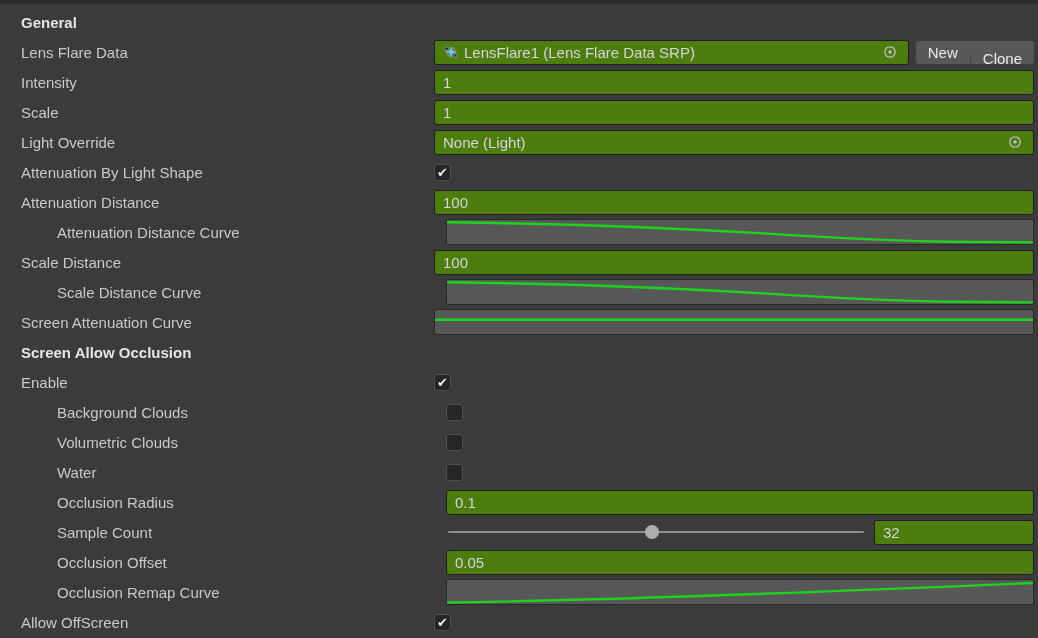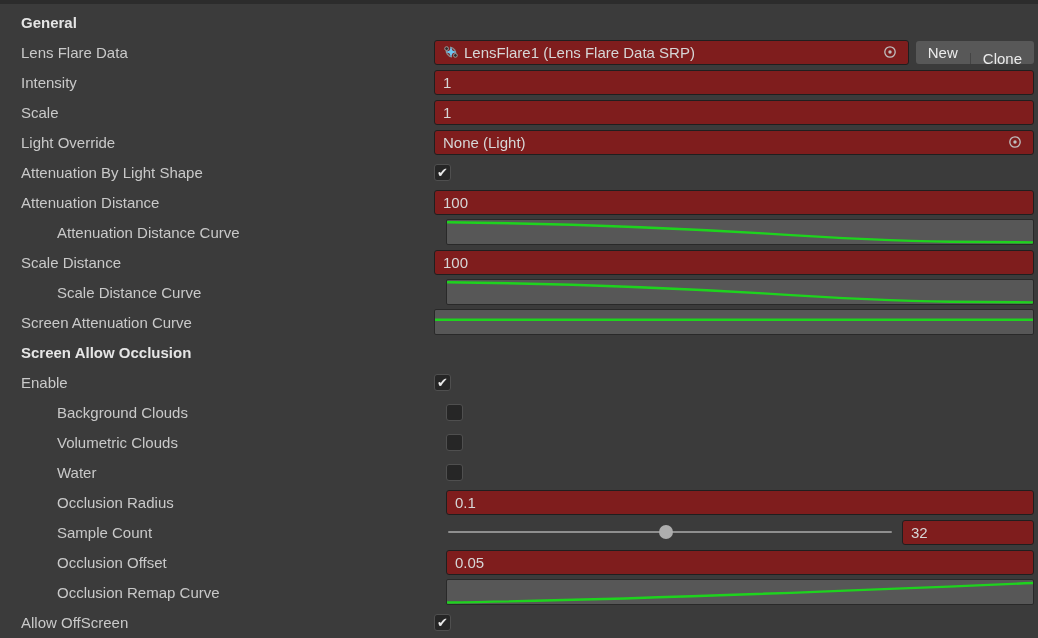--- a/index.html
+++ b/index.html
@@ -17,21 +17,21 @@
   .row{height:30px;display:flex;align-items:center;}
   .label{
     width:434px;box-sizing:border-box;padding-left:21px;
     white-space:nowrap;overflow:hidden;color:#c9c9c9;
     flex:none;
   }
   .label.indent{padding-left:45px;margin-left:12px;}
   .label.header{font-weight:bold;color:#e5e5e5;}
   .value{flex:1;display:flex;align-items:center;margin-right:4px;height:100%;min-width:0;}
   .tfield{
-    flex:1;height:25px;background:#7f1d1d;border:1px solid #1f1f1f;border-radius:3px;
+    flex:1;height:25px;background:#4d7c0f;border:1px solid #1f1f1f;border-radius:3px;
     display:flex;align-items:center;padding:0 8px;color:#d6d6d6;box-sizing:border-box;min-width:0;
   }
   .objfield{cursor:default;}
   .objfield .obj-text{white-space:nowrap;overflow:hidden;text-overflow:ellipsis;}
   .picker{margin-left:auto;flex:none;display:flex;align-items:center;justify-content:center;width:20px;height:100%;cursor:pointer;}
   .flare-icon{flex:none;margin-right:5px;display:flex;align-items:center;}
   .btn-group{display:flex;margin-left:7px;height:23px;border-radius:3px;overflow:hidden;background:#585858;flex:none;}
   .btn{padding:0 12px;display:flex;align-items:center;color:#ebebeb;cursor:pointer;}
   .btn + .btn{border-left:1px solid #444444;margin-top:12px;}
   .checkbox{
@@ -40,21 +40,21 @@
     color:#e8e8e8;font-size:13px;line-height:1;cursor:pointer;flex:none;
   }
   .curvefield{
     flex:1;height:26px;background:#575757;border:1px solid #292929;border-radius:2px;
     box-sizing:border-box;overflow:hidden;cursor:pointer;min-width:0;
   }
   .curvefield svg{display:block;width:100%;height:100%;}
   .slider-wrap{flex:1;position:relative;height:100%;min-width:0;}
   .slider-track{position:absolute;left:2px;right:2px;top:50%;height:2px;margin-top:-1px;background:#8f8f8f;border-radius:1px;}
   .slider-thumb{position:absolute;top:50%;width:14px;height:14px;border-radius:50%;background:#adadad;transform:translate(-50%,-50%);cursor:pointer;}
-  .slider-value{width:132px;flex:none;margin-left:8px;}
+  .slider-value{width:160px;flex:none;margin-left:8px;}
   .slider-value .tfield{width:100%;}
 </style>
 </head>
 <body>
 
 <div class="panel">
   <div id="rows">
       <div class="row">
         <div class="label header">General</div>
       </div>

